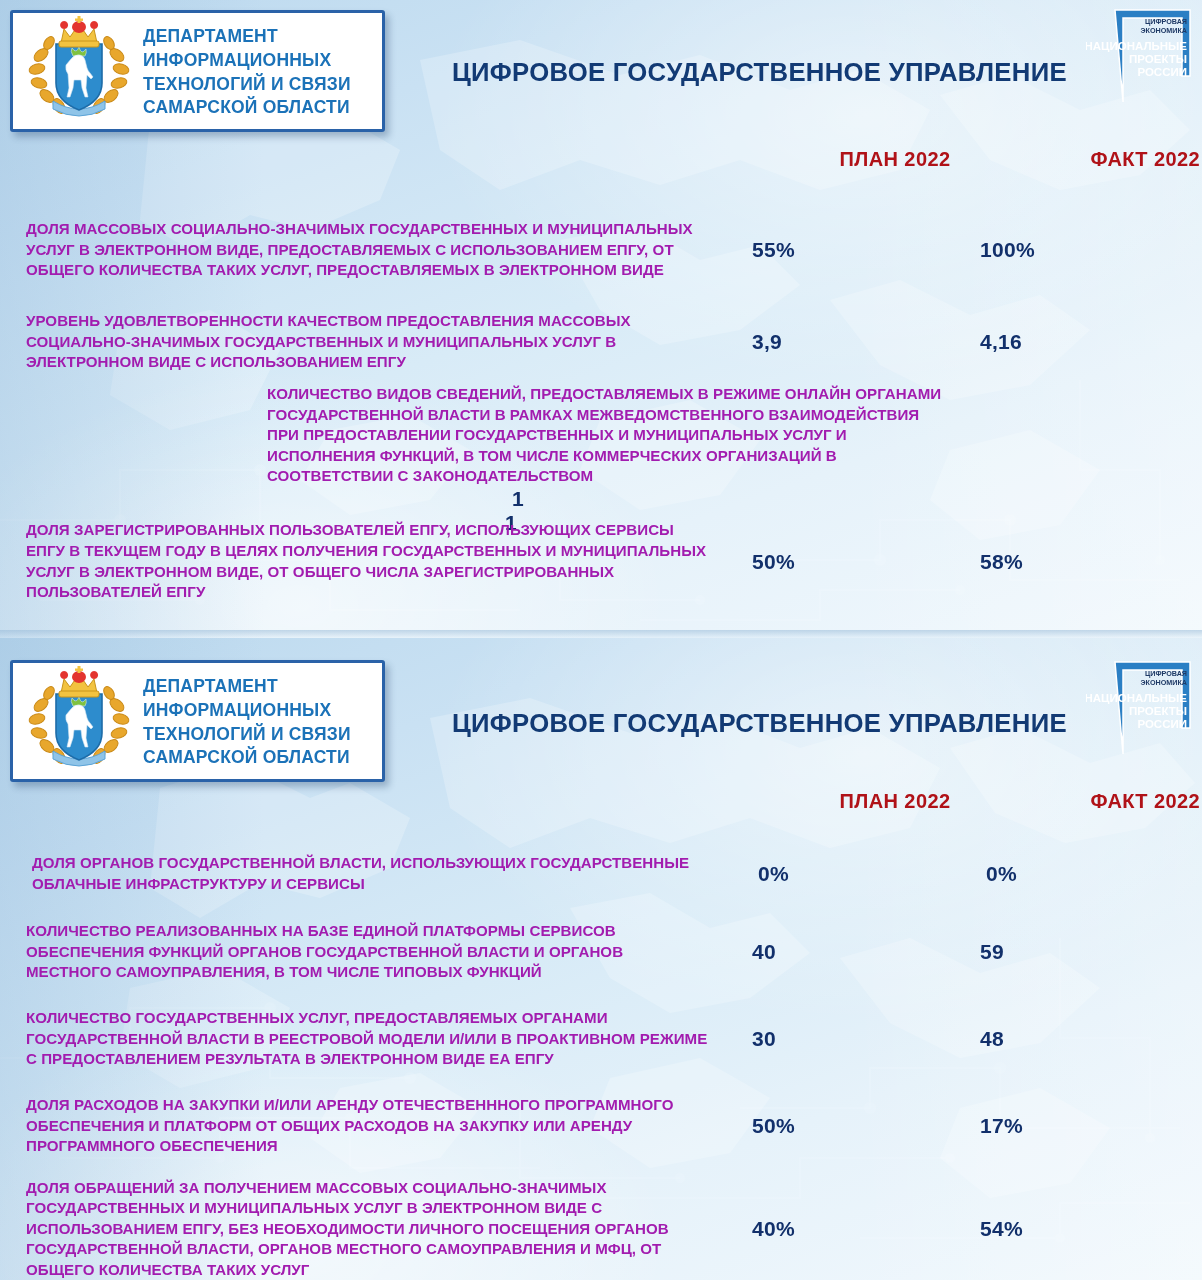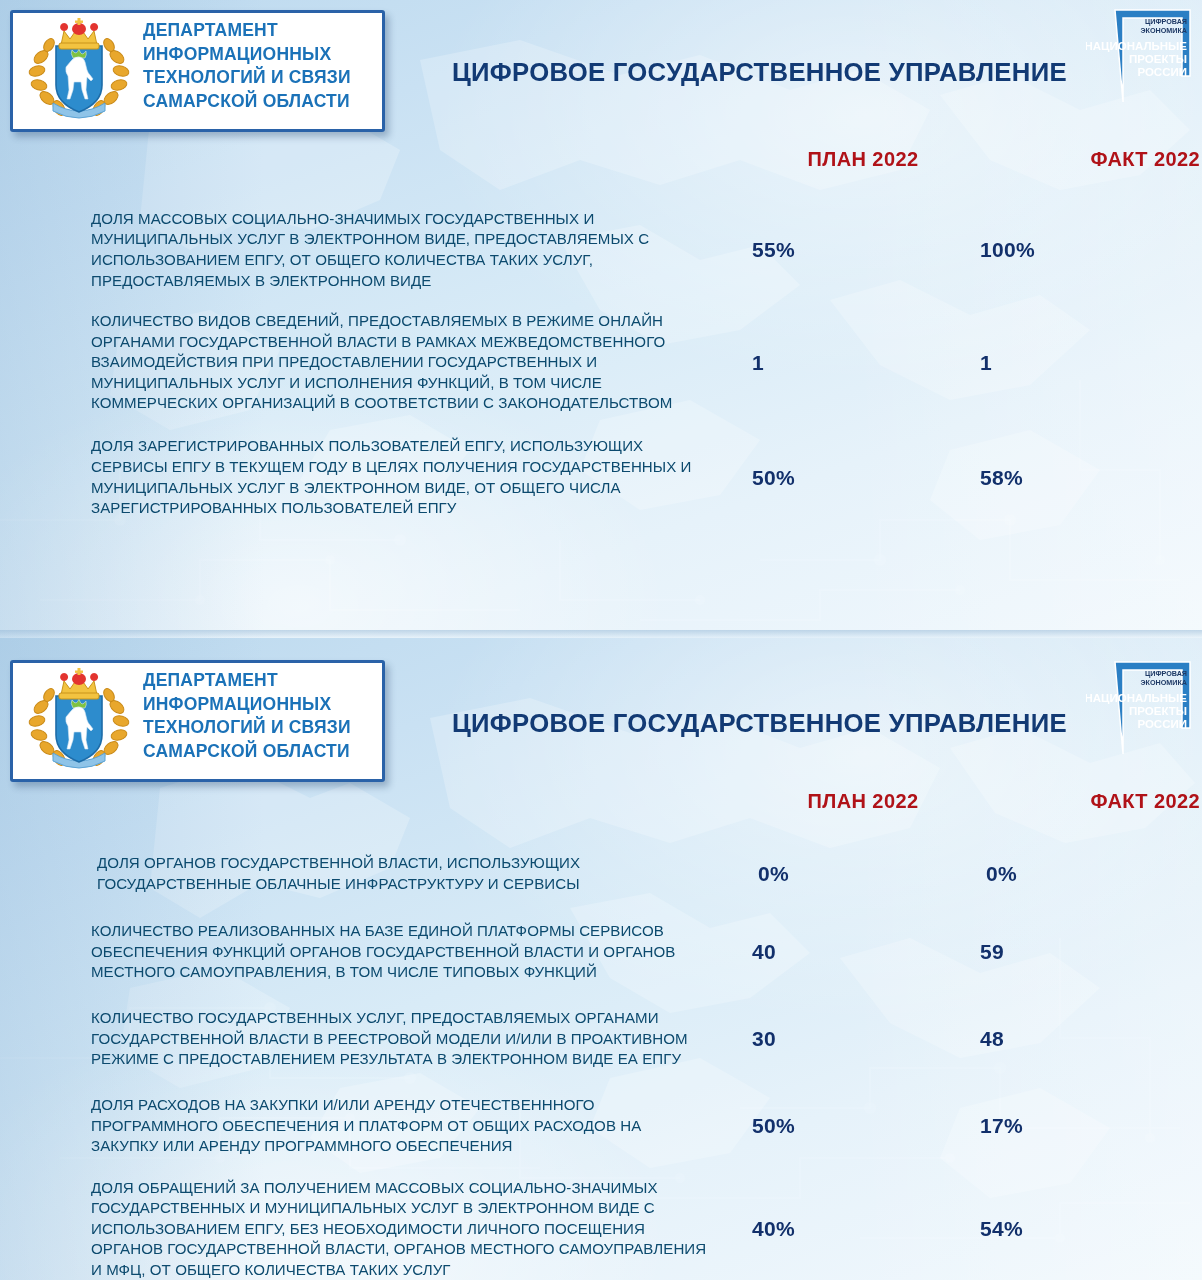--- a/index.html
+++ b/index.html
@@ -30,21 +30,21 @@
   }
 
   
   .logo-box{
     position:absolute; left:10px; top:10px;
     width:375px; height:122px;
     background:#ffffff;
     border:3px solid #2a62a8;
     border-radius:3px;
     box-shadow:4px 5px 7px rgba(40,70,110,.33);
-    display:flex; align-items:flex-start; gap:8px;
+    display:flex; align-items:center; gap:8px;
     padding:4px 6px 4px 10px;
   }
   .coat{ width:112px; height:112px; flex:0 0 112px; }
   .dept-text{
     display:flex; flex-direction:column; justify-content:center;
     gap:1px; padding-top:2px;
   }
   .dept-text span{
     color:#1b72b8; font-size:17.5px; font-weight:700;
     letter-spacing:.2px; line-height:1.29; white-space:nowrap;
@@ -65,46 +65,46 @@
   #slide-2 .np-badge{ top:16px; }
 
   
   .col-heads{ position:absolute; left:0; width:1202px; height:30px; }
   #slide-1 .col-heads{ top:148px; }
   #slide-2 .col-heads{ top:790px; }
   .col-head{
     position:absolute; color:#b01218; font-size:20px; font-weight:700;
     letter-spacing:.4px; white-space:nowrap; text-align:center;
   }
-  .col-head.plan{ left:758px; width:210px; }
+  .col-head.plan{ left:790px; width:210px; }
   .col-head.fact{ left:990px; width:210px;text-align:right; }
 
   
   .rows{ position:absolute; left:0; width:1202px; }
   #slide-1 .rows{ top:200px; }
   #slide-2 .rows{ top:840px; }
 
   .row{ position:relative; width:1202px; display:flex; align-items:center; }
   .row .label{
-    width:720px; padding-left:91px; padding-right:10px;
-    color:#0c4a6e; font-size:15.1px; font-weight:400;
+    width:720px; padding-left:26px; padding-right:10px;
+    color:#a21caf; font-size:15.1px; font-weight:700;
     line-height:1.36; letter-spacing:.05px;
     text-transform:uppercase;
   }
   .row .val{
     width:210px; text-align:left;
     color:#12306b; font-size:21px; font-weight:700; letter-spacing:.3px;
   }
   .row .val.plan{ margin-left:32px; }
   .row .val.fact{ margin-left:18px; }
 
   
   #slide-1 .row.h1{ height:100px; }
   #slide-1 .row.h2{ height:84px;  }
-  #slide-1 .row.h3{ height:125px; }
+  #slide-1 .row.h3{ height:125px;flex-direction:column; }
   #slide-1 .row.h4{ height:105px; }
 
   #slide-2 .row.h1{ height:68px;margin-left:6px;  }
   #slide-2 .row.h2{ height:88px;  }
   #slide-2 .row.h3{ height:86px;  }
   #slide-2 .row.h4{ height:88px;  }
   #slide-2 .row.h5{ height:118px; }
 
   .divider{
     position:absolute; left:0; top:630px; width:1202px; height:8px;
@@ -217,20 +217,25 @@
     <div class="col-heads">
       <div class="col-head plan">ПЛАН 2022</div>
       <div class="col-head fact">ФАКТ 2022</div>
     </div>
 
     <div class="rows">
       <div class="row h1">
         <div class="label">ДОЛЯ МАССОВЫХ СОЦИАЛЬНО-ЗНАЧИМЫХ ГОСУДАРСТВЕННЫХ И МУНИЦИПАЛЬНЫХ УСЛУГ В ЭЛЕКТРОННОМ ВИДЕ, ПРЕДОСТАВЛЯЕМЫХ С ИСПОЛЬЗОВАНИЕМ ЕПГУ, ОТ ОБЩЕГО КОЛИЧЕСТВА ТАКИХ УСЛУГ, ПРЕДОСТАВЛЯЕМЫХ В ЭЛЕКТРОННОМ ВИДЕ</div>
         <div class="val plan">55%</div>
         <div class="val fact">100%</div>
+      </div>
+      <div class="row h2">
+        <div class="label">УРОВЕНЬ УДОВЛЕТВОРЕННОСТИ КАЧЕСТВОМ ПРЕДОСТАВЛЕНИЯ МАССОВЫХ СОЦИАЛЬНО-ЗНАЧИМЫХ ГОСУДАРСТВЕННЫХ И МУНИЦИПАЛЬНЫХ УСЛУГ В ЭЛЕКТРОННОМ ВИДЕ С ИСПОЛЬЗОВАНИЕМ ЕПГУ</div>
+        <div class="val plan">3,9</div>
+        <div class="val fact">4,16</div>
       </div>
       <div class="row h3">
         <div class="label">КОЛИЧЕСТВО ВИДОВ СВЕДЕНИЙ, ПРЕДОСТАВЛЯЕМЫХ В РЕЖИМЕ ОНЛАЙН ОРГАНАМИ ГОСУДАРСТВЕННОЙ ВЛАСТИ В РАМКАХ МЕЖВЕДОМСТВЕННОГО ВЗАИМОДЕЙСТВИЯ ПРИ ПРЕДОСТАВЛЕНИИ ГОСУДАРСТВЕННЫХ И МУНИЦИПАЛЬНЫХ УСЛУГ И ИСПОЛНЕНИЯ ФУНКЦИЙ, В ТОМ ЧИСЛЕ КОММЕРЧЕСКИХ ОРГАНИЗАЦИЙ В СООТВЕТСТВИИ С ЗАКОНОДАТЕЛЬСТВОМ</div>
         <div class="val plan">1</div>
         <div class="val fact">1</div>
       </div>
       <div class="row h4">
         <div class="label">ДОЛЯ ЗАРЕГИСТРИРОВАННЫХ ПОЛЬЗОВАТЕЛЕЙ ЕПГУ, ИСПОЛЬЗУЮЩИХ СЕРВИСЫ ЕПГУ В ТЕКУЩЕМ ГОДУ В ЦЕЛЯХ ПОЛУЧЕНИЯ ГОСУДАРСТВЕННЫХ И МУНИЦИПАЛЬНЫХ УСЛУГ В ЭЛЕКТРОННОМ ВИДЕ, ОТ ОБЩЕГО ЧИСЛА ЗАРЕГИСТРИРОВАННЫХ ПОЛЬЗОВАТЕЛЕЙ ЕПГУ</div>
         <div class="val plan">50%</div>
         <div class="val fact">58%</div>

